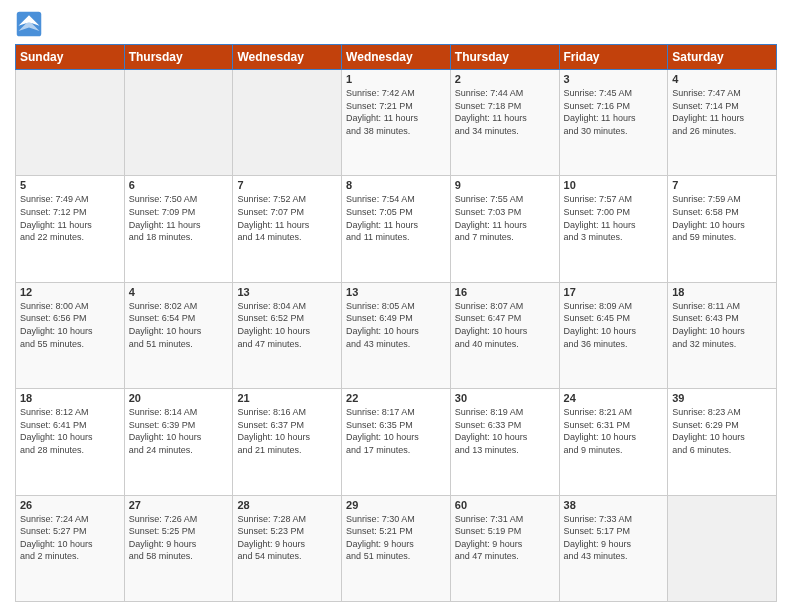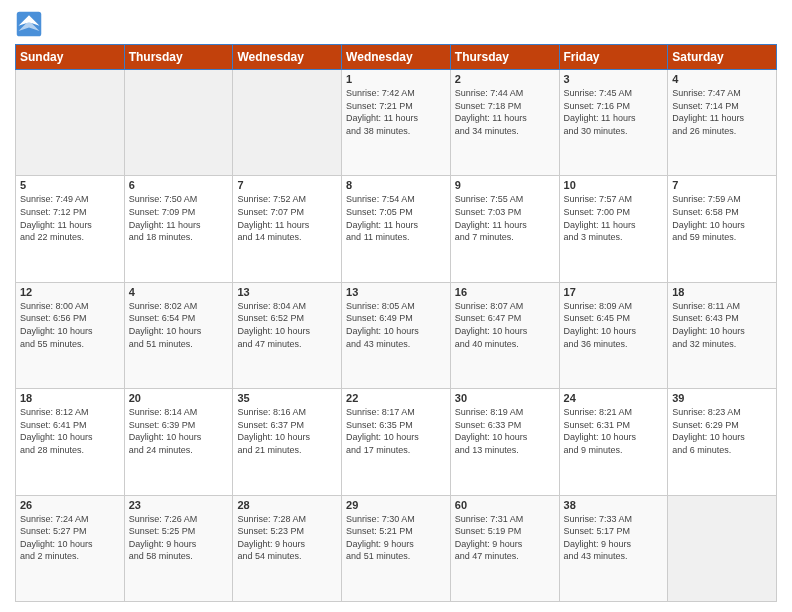--- a/index.html
+++ b/index.html
@@ -218,21 +218,21 @@
         <tr>
           <td>
             <span class="day-num">18</span>
             <div class="day-info">Sunrise: 8:12 AM<br>Sunset: 6:41 PM<br>Daylight: 10 hours<br>and 28 minutes.</div>
           </td>
           <td>
             <span class="day-num">20</span>
             <div class="day-info">Sunrise: 8:14 AM<br>Sunset: 6:39 PM<br>Daylight: 10 hours<br>and 24 minutes.</div>
           </td>
           <td>
-            <span class="day-num">35</span>
+            <span class="day-num">21</span>
             <div class="day-info">Sunrise: 8:16 AM<br>Sunset: 6:37 PM<br>Daylight: 10 hours<br>and 21 minutes.</div>
           </td>
           <td>
             <span class="day-num">22</span>
             <div class="day-info">Sunrise: 8:17 AM<br>Sunset: 6:35 PM<br>Daylight: 10 hours<br>and 17 minutes.</div>
           </td>
           <td>
             <span class="day-num">30</span>
             <div class="day-info">Sunrise: 8:19 AM<br>Sunset: 6:33 PM<br>Daylight: 10 hours<br>and 13 minutes.</div>
           </td>
@@ -244,21 +244,21 @@
             <span class="day-num">39</span>
             <div class="day-info">Sunrise: 8:23 AM<br>Sunset: 6:29 PM<br>Daylight: 10 hours<br>and 6 minutes.</div>
           </td>
         </tr>
         <tr>
           <td>
             <span class="day-num">26</span>
             <div class="day-info">Sunrise: 7:24 AM<br>Sunset: 5:27 PM<br>Daylight: 10 hours<br>and 2 minutes.</div>
           </td>
           <td>
-            <span class="day-num">23</span>
+            <span class="day-num">27</span>
             <div class="day-info">Sunrise: 7:26 AM<br>Sunset: 5:25 PM<br>Daylight: 9 hours<br>and 58 minutes.</div>
           </td>
           <td>
             <span class="day-num">28</span>
             <div class="day-info">Sunrise: 7:28 AM<br>Sunset: 5:23 PM<br>Daylight: 9 hours<br>and 54 minutes.</div>
           </td>
           <td>
             <span class="day-num">29</span>
             <div class="day-info">Sunrise: 7:30 AM<br>Sunset: 5:21 PM<br>Daylight: 9 hours<br>and 51 minutes.</div>
           </td>

